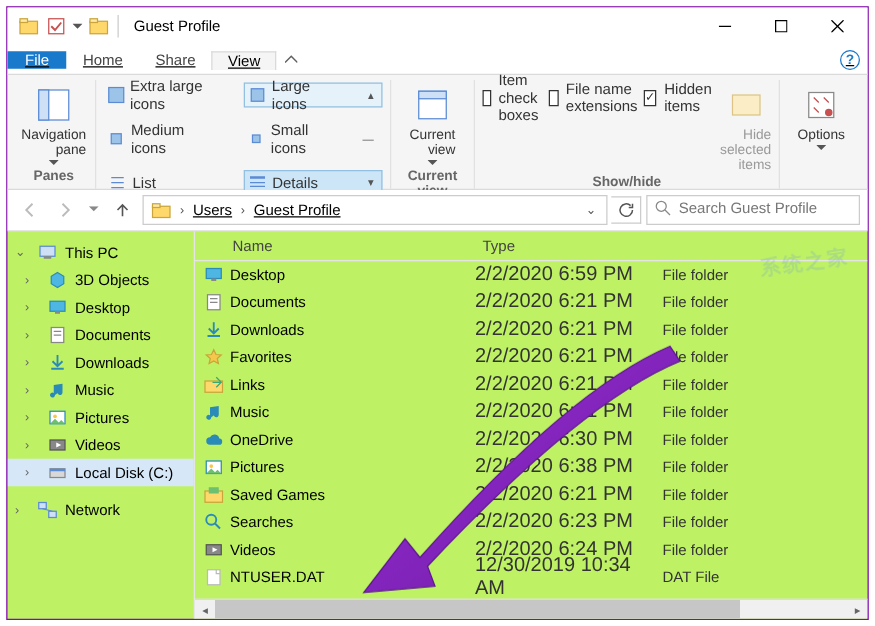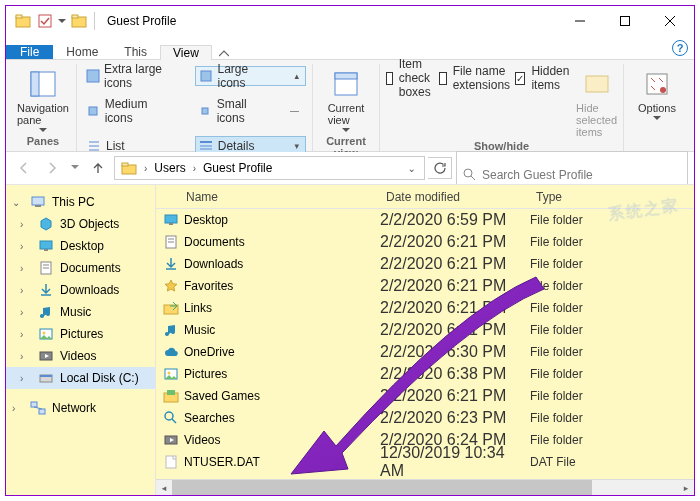--- a/index.html
+++ b/index.html
@@ -1,51 +1,51 @@
 <!DOCTYPE html>
 <html><head>
 <meta charset="utf-8">
 <style>
 * { margin: 0; padding: 0; box-sizing: border-box; font-family: "Segoe UI", Tahoma, sans-serif; font-size: 12px; }
 body { background: #fff; width: 700px; height: 501px; position: relative; overflow: hidden; }
-.window { position: absolute; left: 5px; top: 5px; right: 5px; bottom: 5px; border: 1px solid #8b00cc; background: #fef9c3; display: flex; flex-direction: column; }
+.window { position: absolute; left: 5px; top: 5px; right: 5px; bottom: 5px; border: 1px solid #8b00cc; background: #bef264; display: flex; flex-direction: column; }
 .titlebar { height: 30px; display: flex; align-items: center; padding: 0 2px; background: #fff; }
 .titlebar .qat { display: flex; align-items: center; gap: 0; padding-left: 4px; }
 .qat-icon { width: 22px; height: 22px; display: flex; align-items: center; justify-content: center; }
 .titlebar .title { margin-left: 8px; font-size: 12px; color: #000; }
 .titlebar .winbtns { margin-left: auto; display: flex; }
 .winbtn { width: 45px; height: 29px; display: flex; align-items: center; justify-content: center; color: #000; }
-.menubar { height: 24px; display: flex; align-items: flex-end; border-bottom: 1px solid #dadada; background:#fff; }
+.menubar { height: 24px; display: flex; align-items: center; border-bottom: 1px solid #dadada; background:#fff;text-decoration:underline; }
 .file-tab { background: #1979ca; color: #fff; padding: 0 14px; display: flex; align-items: center; font-size: 12px; }
 .tab { padding: 0 12px; display: flex; align-items: center; color: #444; border: 1px solid transparent; border-bottom: none; }
 .tab.active { background: #f5f5f5; border-color: #dadada; color: #000; position: relative; top: 1px; }
 .help-icon { margin-left: auto; width: 24px; display:flex; align-items:center; justify-content:center; color:#1979ca; font-weight:bold; border:1px solid #1979ca; border-radius:50%; height:16px; width:16px; font-size:11px; margin-right:6px; align-self:center;}
 .chev-up { width:24px; display:flex; align-items:center; justify-content:center; color:#606060;}
 .ribbon { background: #f5f5f5; border-bottom: 1px solid #dadada; display: flex; padding: 4px 4px 0 4px; height: 92px; }
 .group { border-right: 1px solid #e1e1e1; padding: 0 6px; display:flex; flex-direction:column; }
 .group-body { flex:1; display:flex; align-items:flex-start; gap:4px; padding-top:2px;}
 .group-label { text-align:center; font-size:11px; color:#666; padding: 2px 0 4px; font-weight: bold;}
 .bigbtn { display:flex; flex-direction:column; align-items:center; justify-content:flex-start; width:54px; padding-top:2px; gap:2px; }
 .bigbtn .ico { width:32px; height:32px; display:flex; align-items:center; justify-content:center;}
-.bigbtn .lbl { font-size:11px; text-align:left; line-height:1.1; color:#333;}
+.bigbtn .lbl { font-size:11px; text-align:right; line-height:1.1; color:#333;}
 .layout-grid { display:grid; grid-template-columns: auto auto; gap: 15px; }
 .layout-opt { display:flex; align-items:center; gap:4px; padding: 1px 6px 1px 2px; font-size:11px; color:#333; border:1px solid transparent; height:20px;}
 .layout-opt.sel { background:#cde6f7; border-color:#92c0e0;}
 .layout-opt.hilite { background:#e6f2fa; border-color:#92c0e0;}
 .layout-opt .li-ico { width:16px; height:16px; display:flex; align-items:center; justify-content:center;}
 .chkrow { display:flex; align-items:center; gap:6px; font-size:11px; color:#333; height:20px;}
 .chkbox { width:13px; height:13px; border:1px solid #333; display:flex; align-items:center; justify-content:center; font-size:10px; background:#fff;}
 .addrrow { height:32px; display:flex; align-items:center; gap:4px; padding: 2px 6px; background:#fff;}
 .navbtn { width:24px; height:24px; display:flex; align-items:center; justify-content:center; color:#999;}
 .navbtn.enabled { color:#555;}
 .breadcrumb { flex:1; height:24px; border:1px solid #ccc; display:flex; align-items:center; padding:0 2px; gap:0;}
-.bc-seg { display:flex; align-items:center; padding:0 4px; height:100%; font-size:12px; color:#000;}
+.bc-seg { display:flex; align-items:center; padding:0 4px; height:100%; font-size:12px; color:#000;text-decoration:underline;}
 .bc-arrow { padding:0 3px; color:#555; font-size:10px;}
 .bc-refresh { width:24px; height:22px; border:1px solid #ccc; border-left:none; display:flex; align-items:center; justify-content:center; margin-left:-1px;}
-.searchbox { width:232px; height:24px; border:1px solid #ccc; display:flex; align-items:flex-start; padding:16px 6px; color:#777; gap:6px;}
+.searchbox { width:171px; height:24px; border:1px solid #ccc; display:flex; align-items:flex-end; padding:6px 6px; color:#777; gap:6px;}
 .content { flex:1; display:flex; overflow:hidden; border-top:1px solid #e5e5e5; }
 .tree { width:150px; border-right:1px solid #e5e5e5; overflow-y:auto; padding:6px 0;}
 .tree-item { display:flex; align-items:center; gap:6px; padding:2px 4px 2px 14px; font-size:12px; color:#000; height:22px;}
 .tree-item.root { padding-left:6px; font-weight:normal;}
 .tree-item .exp { width:12px; color:#666; font-size:10px;}
 .tree-item .ti-ico { width:16px; height:16px; display:flex; align-items:center; justify-content:center;}
 .tree-item.sel { background:#d6e8f7;}
 .filepane { flex:1; display:flex; flex-direction:column; overflow:hidden; position:relative;}
 .colhead { display:flex; border-bottom:1px solid #e5e5e5; height:24px; align-items:center; padding-left:24px;}
 .colhead div { font-size:12px; color:#444; padding:0 6px;}
@@ -113,21 +113,21 @@
             <line x1="0" y1="0" x2="10" y2="10" stroke="#000"></line>
             <line x1="10" y1="0" x2="0" y2="10" stroke="#000"></line>
           </svg>
         </div>
     </div>
   </div>
 
   <div class="menubar">
     <div class="file-tab">File</div>
     <div class="tab">Home</div>
-    <div class="tab">This</div>
+    <div class="tab">Share</div>
     <div class="tab active">View</div>
     <div class="chev-up">
       <svg width="10" height="10">
           <path d="M0 7l5-5 5 5" stroke="#606060" fill="none" stroke-width="1.2"></path>
         </svg>
     </div>
     <div class="help-icon">?</div>
   </div>
 
   <div class="ribbon">
@@ -433,21 +433,20 @@
               <line x1="4" y1="7" x2="12" y2="9" stroke="#5b8bd4"></line>
             </svg>
           </span>
         <span>Network</span>
       </div>
     </div>
 
     <div class="filepane">
       <div class="colhead">
         <div class="col-name">Name</div>
-        <div class="col-date">Date modified</div>
         <div class="col-type">Type</div>
       </div>
       <div class="rows" id="file-rows">
           <div class="row">
             <span class="r-ico">
               <svg width="16" height="16">
                 <rect x="2" y="3" width="12" height="8" fill="#4db6e2" stroke="#2b8bb8"></rect>
                 <rect x="6" y="11" width="4" height="2" fill="#888"></rect>
               </svg>
             </span>

